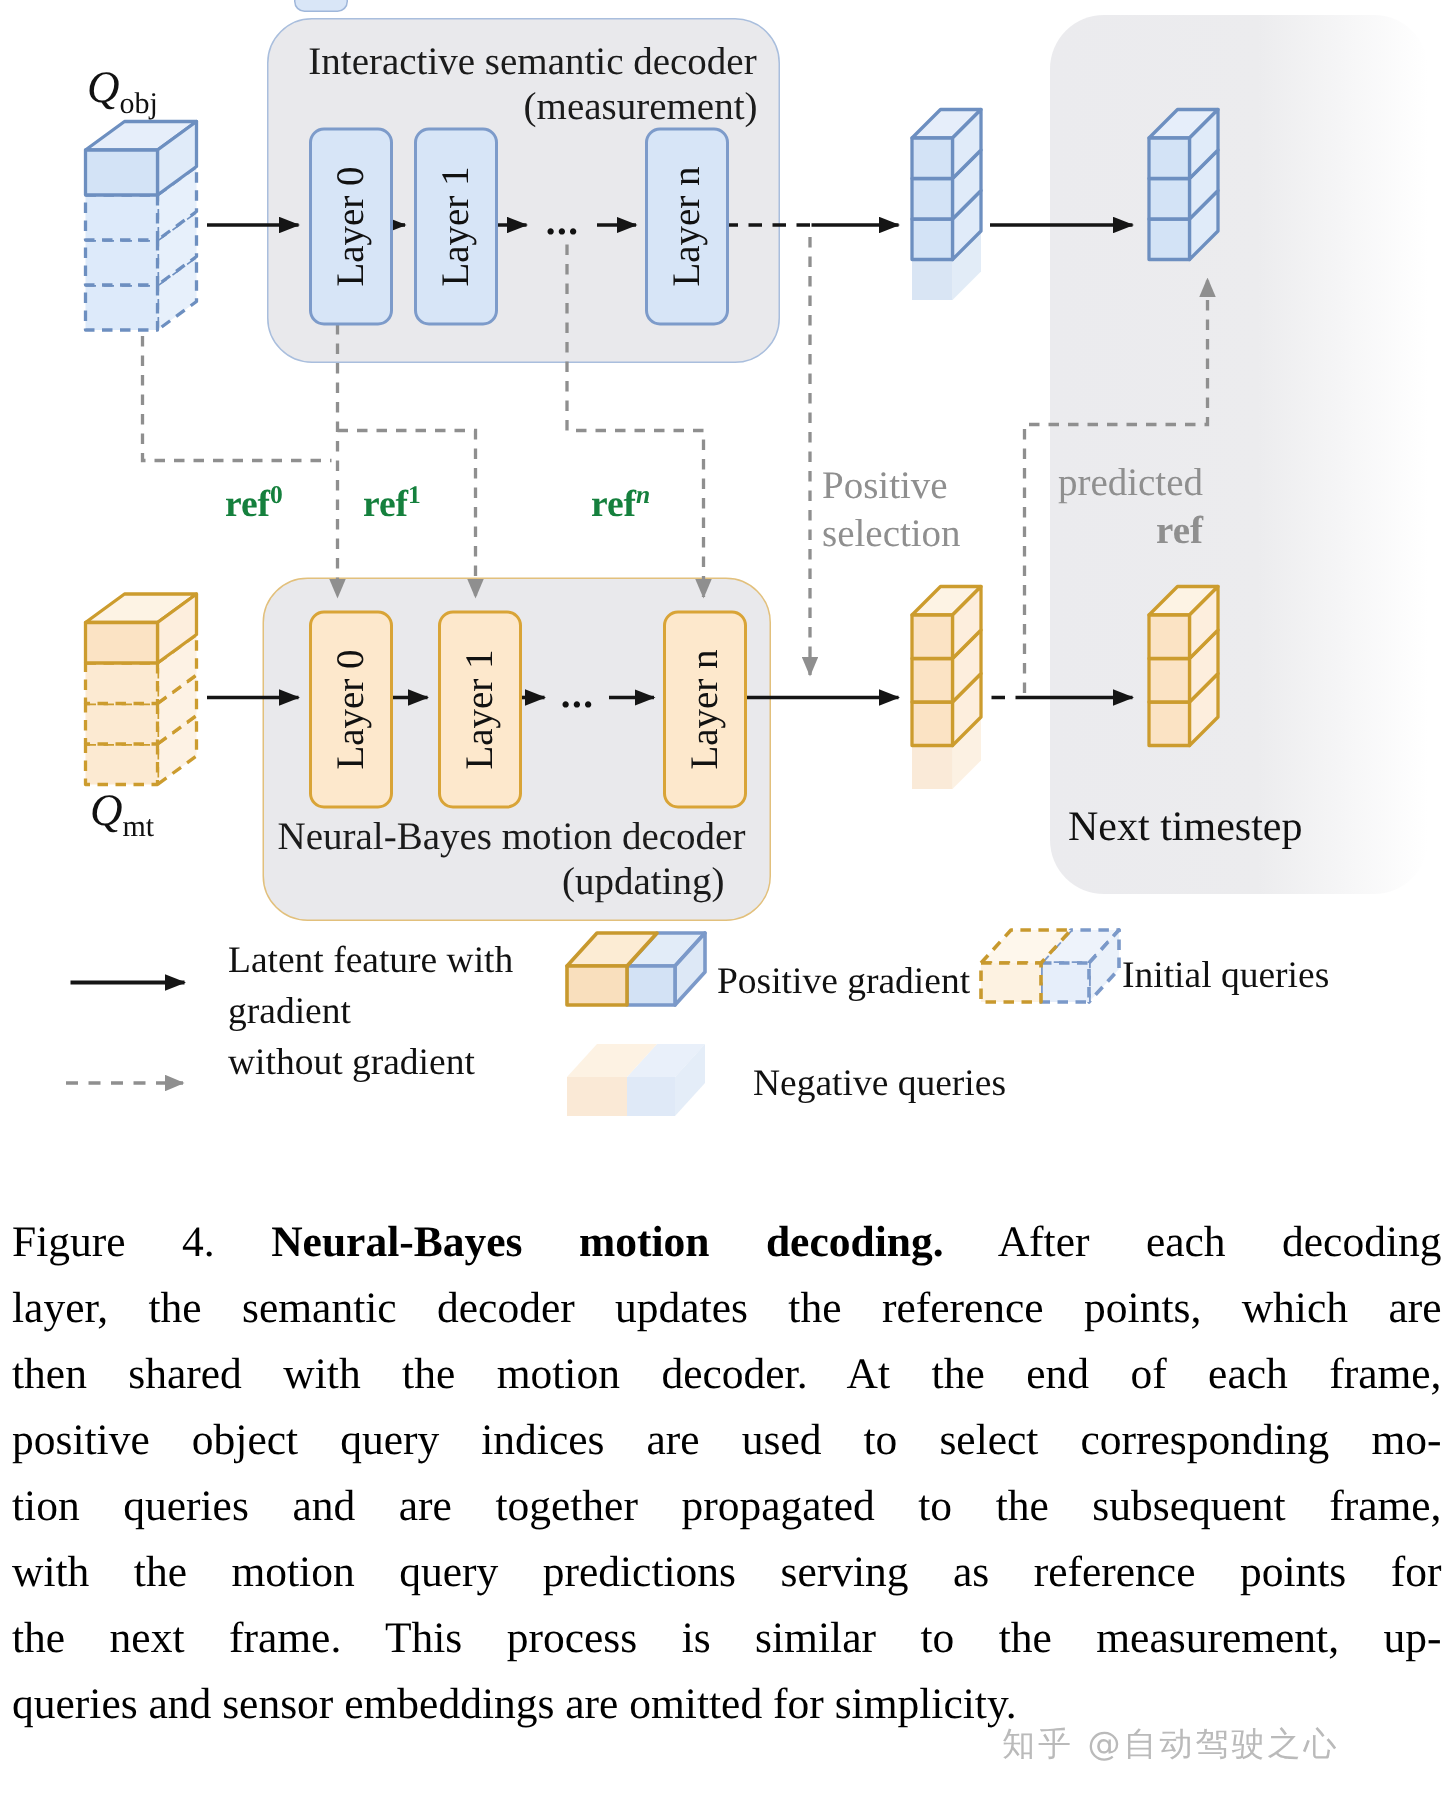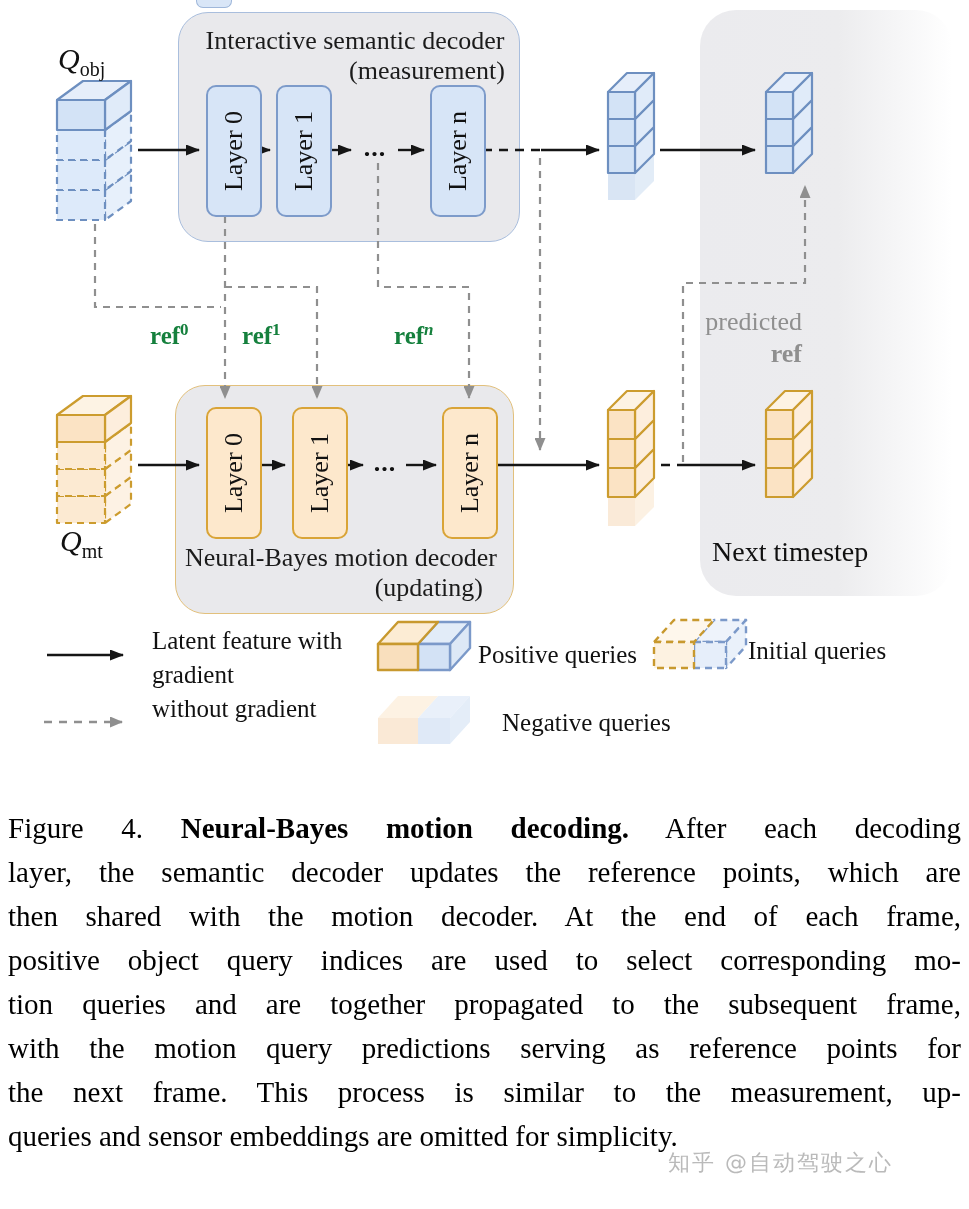--- a/index.html
+++ b/index.html
@@ -208,20 +208,24 @@
   <div class="abs refl" style="left:150px;top:320px;width:66px">
     <span>ref</span><sup>0</sup>
   </div>
   <div class="abs refl" style="left:242px;top:320px;width:66px">
     <span>ref</span><sup>1</sup>
   </div>
   <div class="abs refl ref-n" style="left:394px;top:320px;width:66px">
     <span>ref</span><sup>n</sup>
   </div>
 
+  <div class="abs grayl" style="left:548px;top:308px">
+    <div>Positive</div>
+    <div>selection</div>
+  </div>
   <div class="abs grayl" id="predicted" style="left:690px;top:306px">
     <span>predicted</span>
     <span class="b">ref</span>
   </div>
   <div class="abs" id="next-timestep" style="left:712px;top:536px">Next timestep</div>
 
   <svg class="abs" style="left:45px;top:642px" width="95" height="26" viewBox="0 0 95 26">
     <line x1="2" y1="13" x2="78" y2="13" stroke="#151515" stroke-width="2.6" marker-end="url(#ab)"></line>
   </svg>
   <div class="abs lg-text" style="left:152px;top:624px">
@@ -238,21 +242,21 @@
 
   <svg class="abs" style="left:372px;top:614px" width="100" height="62" viewBox="0 0 100 62">
     <g stroke-width="2.4" stroke-linejoin="round">
       <polygon points="46,30 66,8 98,8 78,30" fill="#e2ecf8" stroke="#7b99c9"></polygon>
       <polygon points="78,30 98,8 98,34 78,56" fill="#dde8f6" stroke="#7b99c9"></polygon>
       <polygon points="46,30 78,30 78,56 46,56" fill="#d3e2f5" stroke="#7b99c9"></polygon>
       <polygon points="6,30 26,8 66,8 46,30" fill="#fcecd4" stroke="#c8992e"></polygon>
       <polygon points="6,30 46,30 46,56 6,56" fill="#f9dfbd" stroke="#c8992e"></polygon>
     </g>
   </svg>
-  <div class="abs lg-text" style="left:478px;top:638px">Positive queries</div>
+  <div class="abs lg-text" style="left:478px;top:638px">Positive gradient</div>
 
   <svg class="abs" style="left:372px;top:688px" width="100" height="62" viewBox="0 0 100 62">
     <polygon points="46,30 66,8 98,8 78,30" fill="#e9f0fa"></polygon>
     <polygon points="78,30 98,8 98,34 78,56" fill="#e4edf8"></polygon>
     <polygon points="46,30 78,30 78,56 46,56" fill="#dfe9f7"></polygon>
     <polygon points="6,30 26,8 66,8 46,30" fill="#fdf2e3"></polygon>
     <polygon points="6,30 46,30 46,56 6,56" fill="#fae9d6"></polygon>
   </svg>
   <div class="abs lg-text" style="left:502px;top:706px">Negative queries</div>
 

